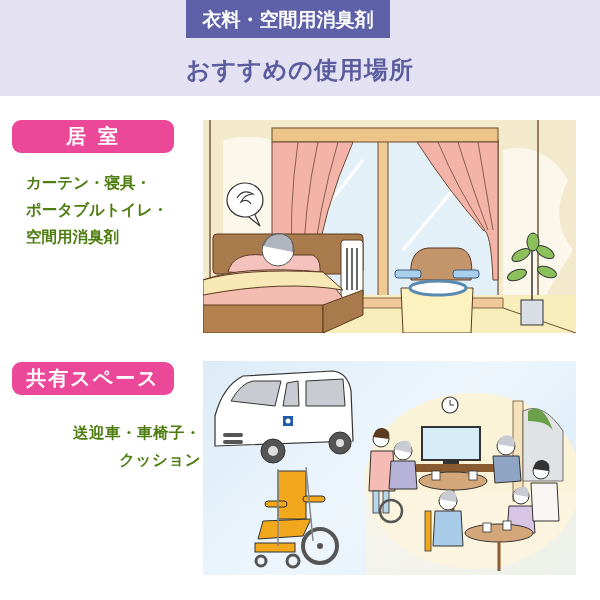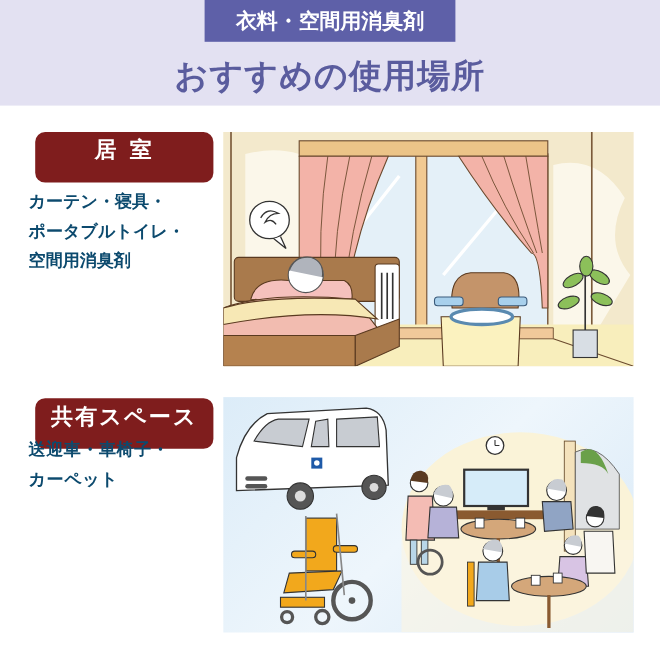--- a/index.html
+++ b/index.html
@@ -1,32 +1,32 @@
 <!DOCTYPE html>
 <html><head>
 <meta charset="utf-8">
 <style>
   * { box-sizing: border-box; margin: 0; padding: 0; }
   html, body { width: 600px; height: 600px; background: #ffffff; overflow: hidden; }
   body { position: relative; font-family: "DejaVu Sans", "Liberation Sans", sans-serif; }
 
   .header { position: absolute; left: 0; top: 0; width: 600px; height: 96px; background: #e3e1f2; }
-  .category-tag { position: absolute; left: 186px; top: 0; width: 228px; height: 38px; background: #5e60a8;
+  .category-tag { position: absolute; left: 186px; top: 0; width: 204px; height: 38px; background: #5e60a8;
     color: #ffffff; font-size: 19px; font-weight: bold; text-align: center; line-height: 38px; letter-spacing: 0px; }
   .page-title { position: absolute; left: 0; top: 50px; width: 600px; text-align: center; color: #5a5c9e;
-    font-size: 30px; font-weight: bold; letter-spacing: 1px; line-height: 40px; }
-
-  .badge { position: absolute; left: 32px; width: 162px; height: 46px; background: #7f1d1d; color: #ffffff;
+    font-size: 24px; font-weight: bold; letter-spacing: 1px; line-height: 40px; }
+
+  .badge { position: absolute; left: 12px; width: 162px; height: 33px; background: #ec4899; color: #ffffff;
     border-radius: 9px; font-weight: bold; font-size: 20px; text-align: center; line-height: 33px; }
   .badge.room { top: 120px; letter-spacing: 12px; padding-left: 10px; }
   .badge.shared { top: 362px; letter-spacing: 2px; }
 
-  .desc { position: absolute; left: 26px; width: 175px; color: #0c4a6e; font-weight: bold; font-size: 15.5px; line-height: 27px; }
+  .desc { position: absolute; left: 26px; width: 175px; color: #4d7c0f; font-weight: bold; font-size: 15.5px; line-height: 27px; }
   .desc.room { top: 170px; }
-  .desc.shared { top: 396px; letter-spacing: 0.5px; }
+  .desc.shared { top: 420px; letter-spacing: 0.5px; text-align: right; }
   .desc div { white-space: nowrap; }
 
   .illus { position: absolute; left: 203px; width: 373px; overflow: hidden; }
   .illus.room { top: 120px; height: 213px; background: #f4ebd2; }
   .illus.shared { top: 361px; height: 214px; background: linear-gradient(135deg, #dcecf8 0%, #eef6fc 50%, #d8e9f7 100%); }
   svg { display: block; }
 </style>
 </head>
 <body>
 
@@ -102,21 +102,21 @@
     <ellipse cx="342" cy="132" rx="10" ry="5" fill="#8cc05a" stroke="#333" stroke-width="1" transform="rotate(30 342 132)"></ellipse>
     <ellipse cx="314" cy="155" rx="10" ry="5" fill="#8cc05a" stroke="#333" stroke-width="1" transform="rotate(-20 314 155)"></ellipse>
     <ellipse cx="344" cy="152" rx="10" ry="5" fill="#8cc05a" stroke="#333" stroke-width="1" transform="rotate(20 344 152)"></ellipse>
     <ellipse cx="330" cy="122" rx="6" ry="9" fill="#8cc05a" stroke="#333" stroke-width="1"></ellipse>
   </svg>
 </div>
 
 <div class="badge shared">共有スペース</div>
 <div class="desc shared">
   <div>送迎車・車椅子・</div>
-  <div>カーペット</div>
+  <div>クッション</div>
 </div>
 
 <div class="illus shared">
   <svg width="373" height="214" viewBox="0 0 373 214">
 
     <g>
       <path d="M12 55 Q20 25 40 15 L130 10 Q145 12 148 30 L150 80 L12 85 Z" fill="#ffffff" stroke="#333" stroke-width="1.2"></path>
       <path d="M28 40 Q38 22 50 20 L78 20 L72 45 Z" fill="#c8ccd2" stroke="#333" stroke-width="1"></path>
       <path d="M84 22 L95 20 L96 45 L80 45 Z" fill="#c8ccd2" stroke="#333" stroke-width="1"></path>
       <path d="M103 20 L140 18 L142 45 L103 45 Z" fill="#c8ccd2" stroke="#333" stroke-width="1"></path>

